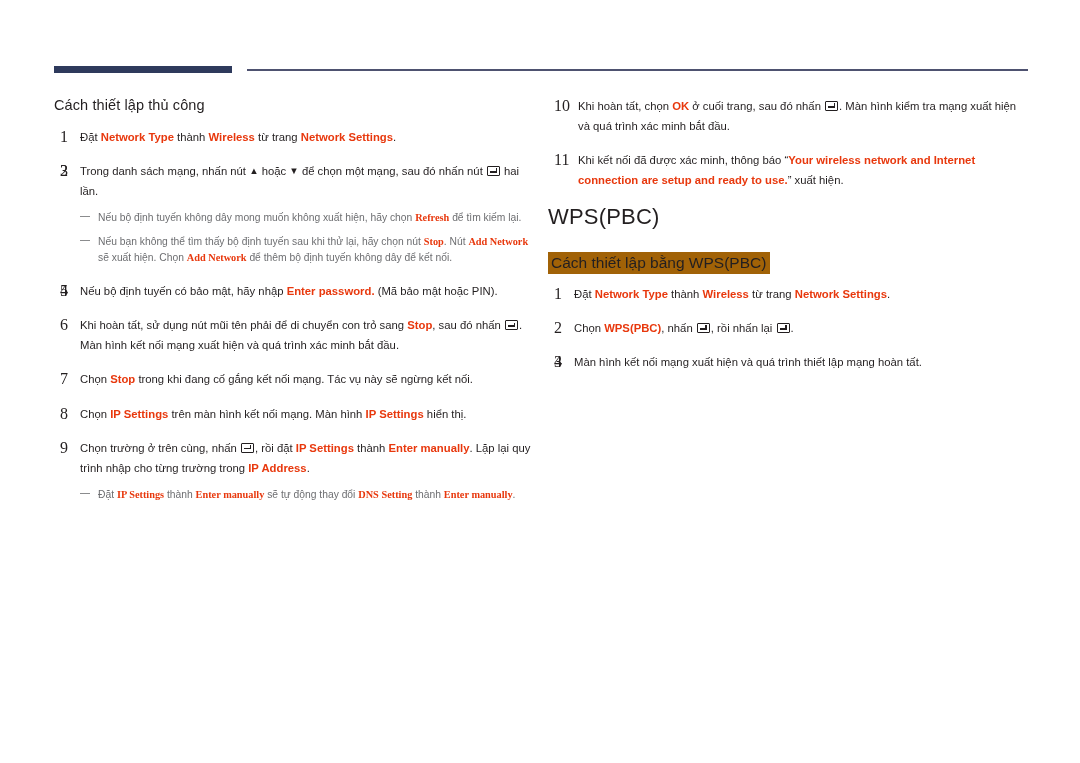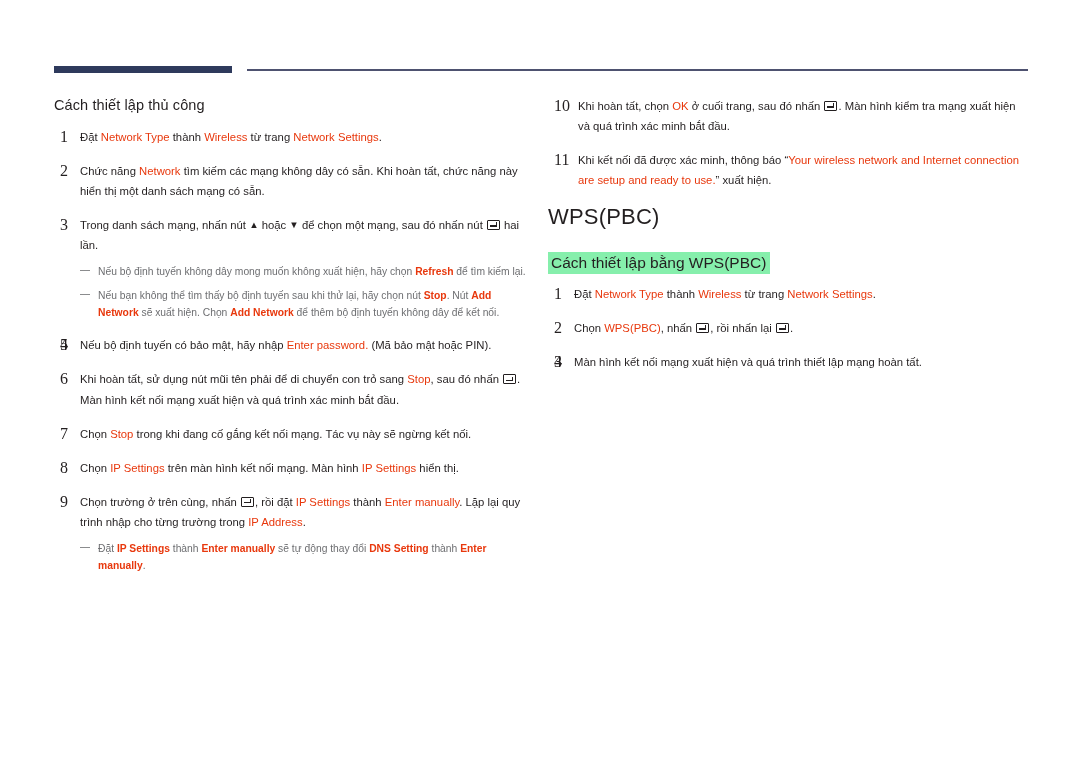--- a/index.html
+++ b/index.html
@@ -63,21 +63,21 @@
     color: #231f20;
     margin: 0 0 22px 0;
     letter-spacing: .2px;
     line-height: 1.15;
   }
   .highlight-heading {
     display: inline-block;
     font-size: 15.5px;
     font-weight: 400;
     color: #231f20;
-    background: #86efac;
+    background: #a16207;
     padding: 1px 4px 2px 3px;
     margin: 0 0 10px 0;
     line-height: 1.25;
   }
   .lead {
     font-size: 11.3px;
     line-height: 1.55;
     margin: 0 0 11px 0;
     color: #231f20;
   }
@@ -131,23 +131,23 @@
     left: 0;
     top: 6px;
     width: 10px;
     height: 1px;
     background: #8b8c8e;
   }
 
   
   .kw {
     color: #e8380d;
-    font-weight: normal;
-  }
-  .notes .kw { color: #e8380d; font-weight: bold; }
+    font-weight: bold;
+  }
+  .notes .kw { color: #e8380d; font-weight: bold; font-family: Liberation Serif, serif; }
 
   
   .enter-key {
     display: inline-block;
     position: relative;
     width: 13px;
     height: 10px;
     border: 1.4px solid #231f20;
     border-radius: 1px;
     vertical-align: -1px;
@@ -183,21 +183,21 @@
 
 <div class="page">
 
   <div class="rule-thick"></div>
   <div class="rule-thin"></div>
 
   <div class="col col-left">
     <h2 class="section-heading">Cách thiết lập thủ công</h2>
     <ol class="steps" id="left-steps">
         <li><span class="step-num">1</span><span>Đặt <span class="kw">Network Type</span> thành <span class="kw">Wireless</span> từ trang <span class="kw">Network Settings</span>.</span></li>
-        <li><span class="step-num">2</span><span>Chức năng <span class="kw">Network</span> tìm kiếm các mạng không dây có sẵn. Khi hoàn tất, chức năng này hiển thị một danh sách mạng có sẵn.</span></li>
+        <li><span class="step-num">2</span></li>
         <li><span class="step-num">3</span><span>Trong danh sách mạng, nhấn nút <span class="arrow-glyph">▲</span> hoặc <span class="arrow-glyph">▼</span> để chọn một mạng, sau đó nhấn nút <span class="enter-key"></span> hai lần.</span><ul class="notes">
             <li><span class="dash"></span><span>Nếu bộ định tuyến không dây mong muốn không xuất hiện, hãy chọn <span class="kw">Refresh</span> để tìm kiếm lại.</span></li>
             <li><span class="dash"></span><span>Nếu bạn không thể tìm thấy bộ định tuyến sau khi thử lại, hãy chọn nút <span class="kw">Stop</span>. Nút <span class="kw">Add Network</span> sẽ xuất hiện. Chọn <span class="kw">Add Network</span> để thêm bộ định tuyến không dây để kết nối.</span></li>
           </ul></li>
         <li><span class="step-num">4</span></li>
         <li><span class="step-num">5</span><span>Nếu bộ định tuyến có bảo mật, hãy nhập <span class="kw">Enter password.</span> (Mã bảo mật hoặc PIN).</span></li>
         <li><span class="step-num">6</span><span>Khi hoàn tất, sử dụng nút mũi tên phải để di chuyển con trỏ sang <span class="kw">Stop</span>, sau đó nhấn <span class="enter-key"></span>. Màn hình kết nối mạng xuất hiện và quá trình xác minh bắt đầu.</span></li>
         <li><span class="step-num">7</span><span>Chọn <span class="kw">Stop</span> trong khi đang cố gắng kết nối mạng. Tác vụ này sẽ ngừng kết nối.</span></li>
         <li><span class="step-num">8</span><span>Chọn <span class="kw">IP Settings</span> trên màn hình kết nối mạng. Màn hình <span class="kw">IP Settings</span> hiển thị.</span></li>
         <li><span class="step-num">9</span><span>Chọn trường ở trên cùng, nhấn <span class="enter-key"></span>, rồi đặt <span class="kw">IP Settings</span> thành <span class="kw">Enter manually</span>. Lặp lại quy trình nhập cho từng trường trong <span class="kw">IP Address</span>.</span><ul class="notes">

